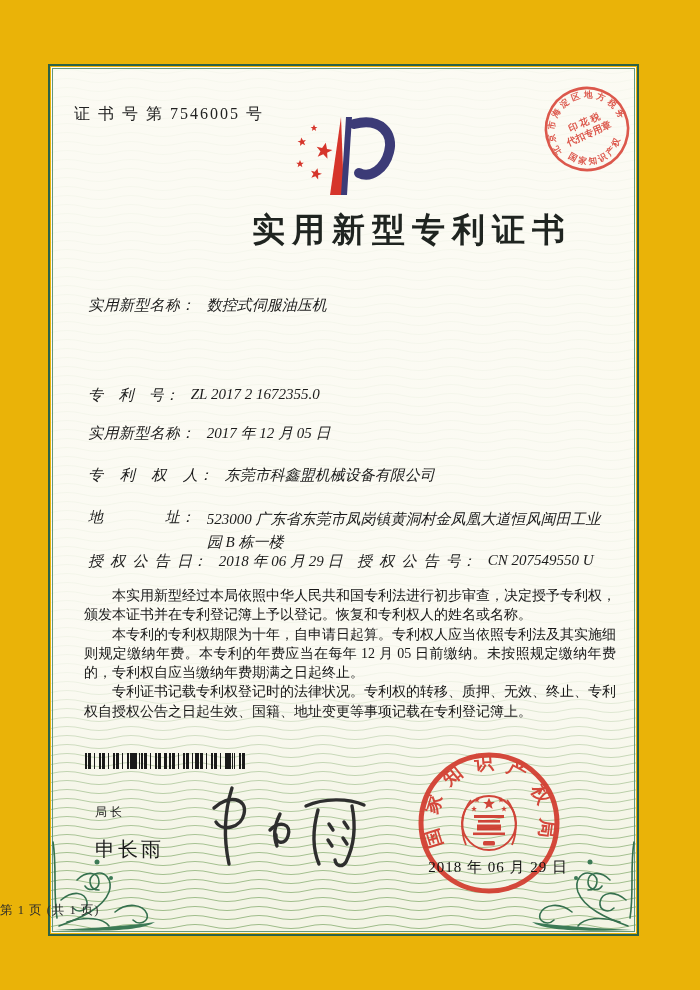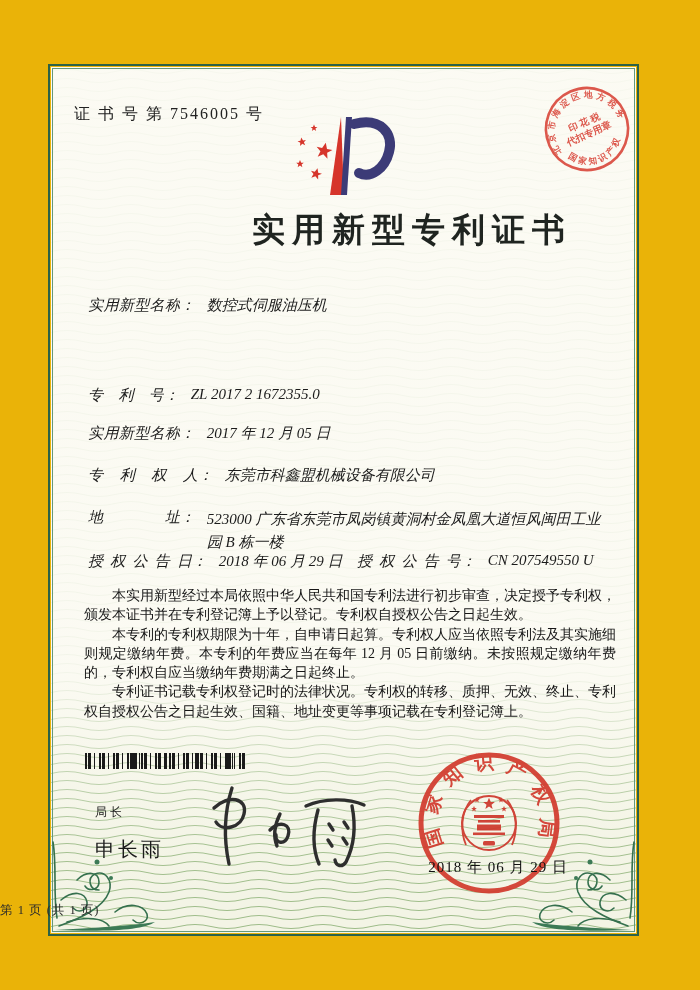--- a/index.html
+++ b/index.html
@@ -153,21 +153,21 @@
   <div class="frow" style="top:552px">
     <span class="flabel w104">授权公告日</span><span class="colon">：</span>
     <span class="fvalue">2018 年 06 月 29 日</span>
     <span class="pair2">
       <span class="flabel w104">授权公告号</span><span class="colon">：</span>
       <span class="fvalue">CN 207549550 U</span>
     </span>
   </div>
 
   <div class="abs paras">
-    <p>本实用新型经过本局依照中华人民共和国专利法进行初步审查，决定授予专利权，颁发本证书并在专利登记簿上予以登记。专利权自授权公告之日起生效。</p>
+    <p>本实用新型经过本局依照中华人民共和国专利法进行初步审查，决定授予专利权，颁发本证书并在专利登记簿上予以登记。恢复和专利权人的姓名或名称。</p>
     <p>本专利的专利权期限为十年，自申请日起算。专利权人应当依照专利法及其实施细则规定缴纳年费。本专利的年费应当在每年 12 月 05 日前缴纳。未按照规定缴纳年费的，专利权自应当缴纳年费期满之日起终止。</p>
     <p>专利证书记载专利权登记时的法律状况。专利权的转移、质押、无效、终止、专利权自授权公告之日起生效、国籍、地址变更等事项记载在专利登记簿上。</p>
   </div>
 
   <div class="abs barcode"></div>
 
   <div class="abs sig-title">局长</div>
   <div class="abs sig-name">申长雨</div>
   <svg class="abs sig-svg" width="175" height="92" viewBox="0 0 175 92">
     <g fill="none" stroke="#2e2e2e" stroke-width="3.4" stroke-linecap="round">

